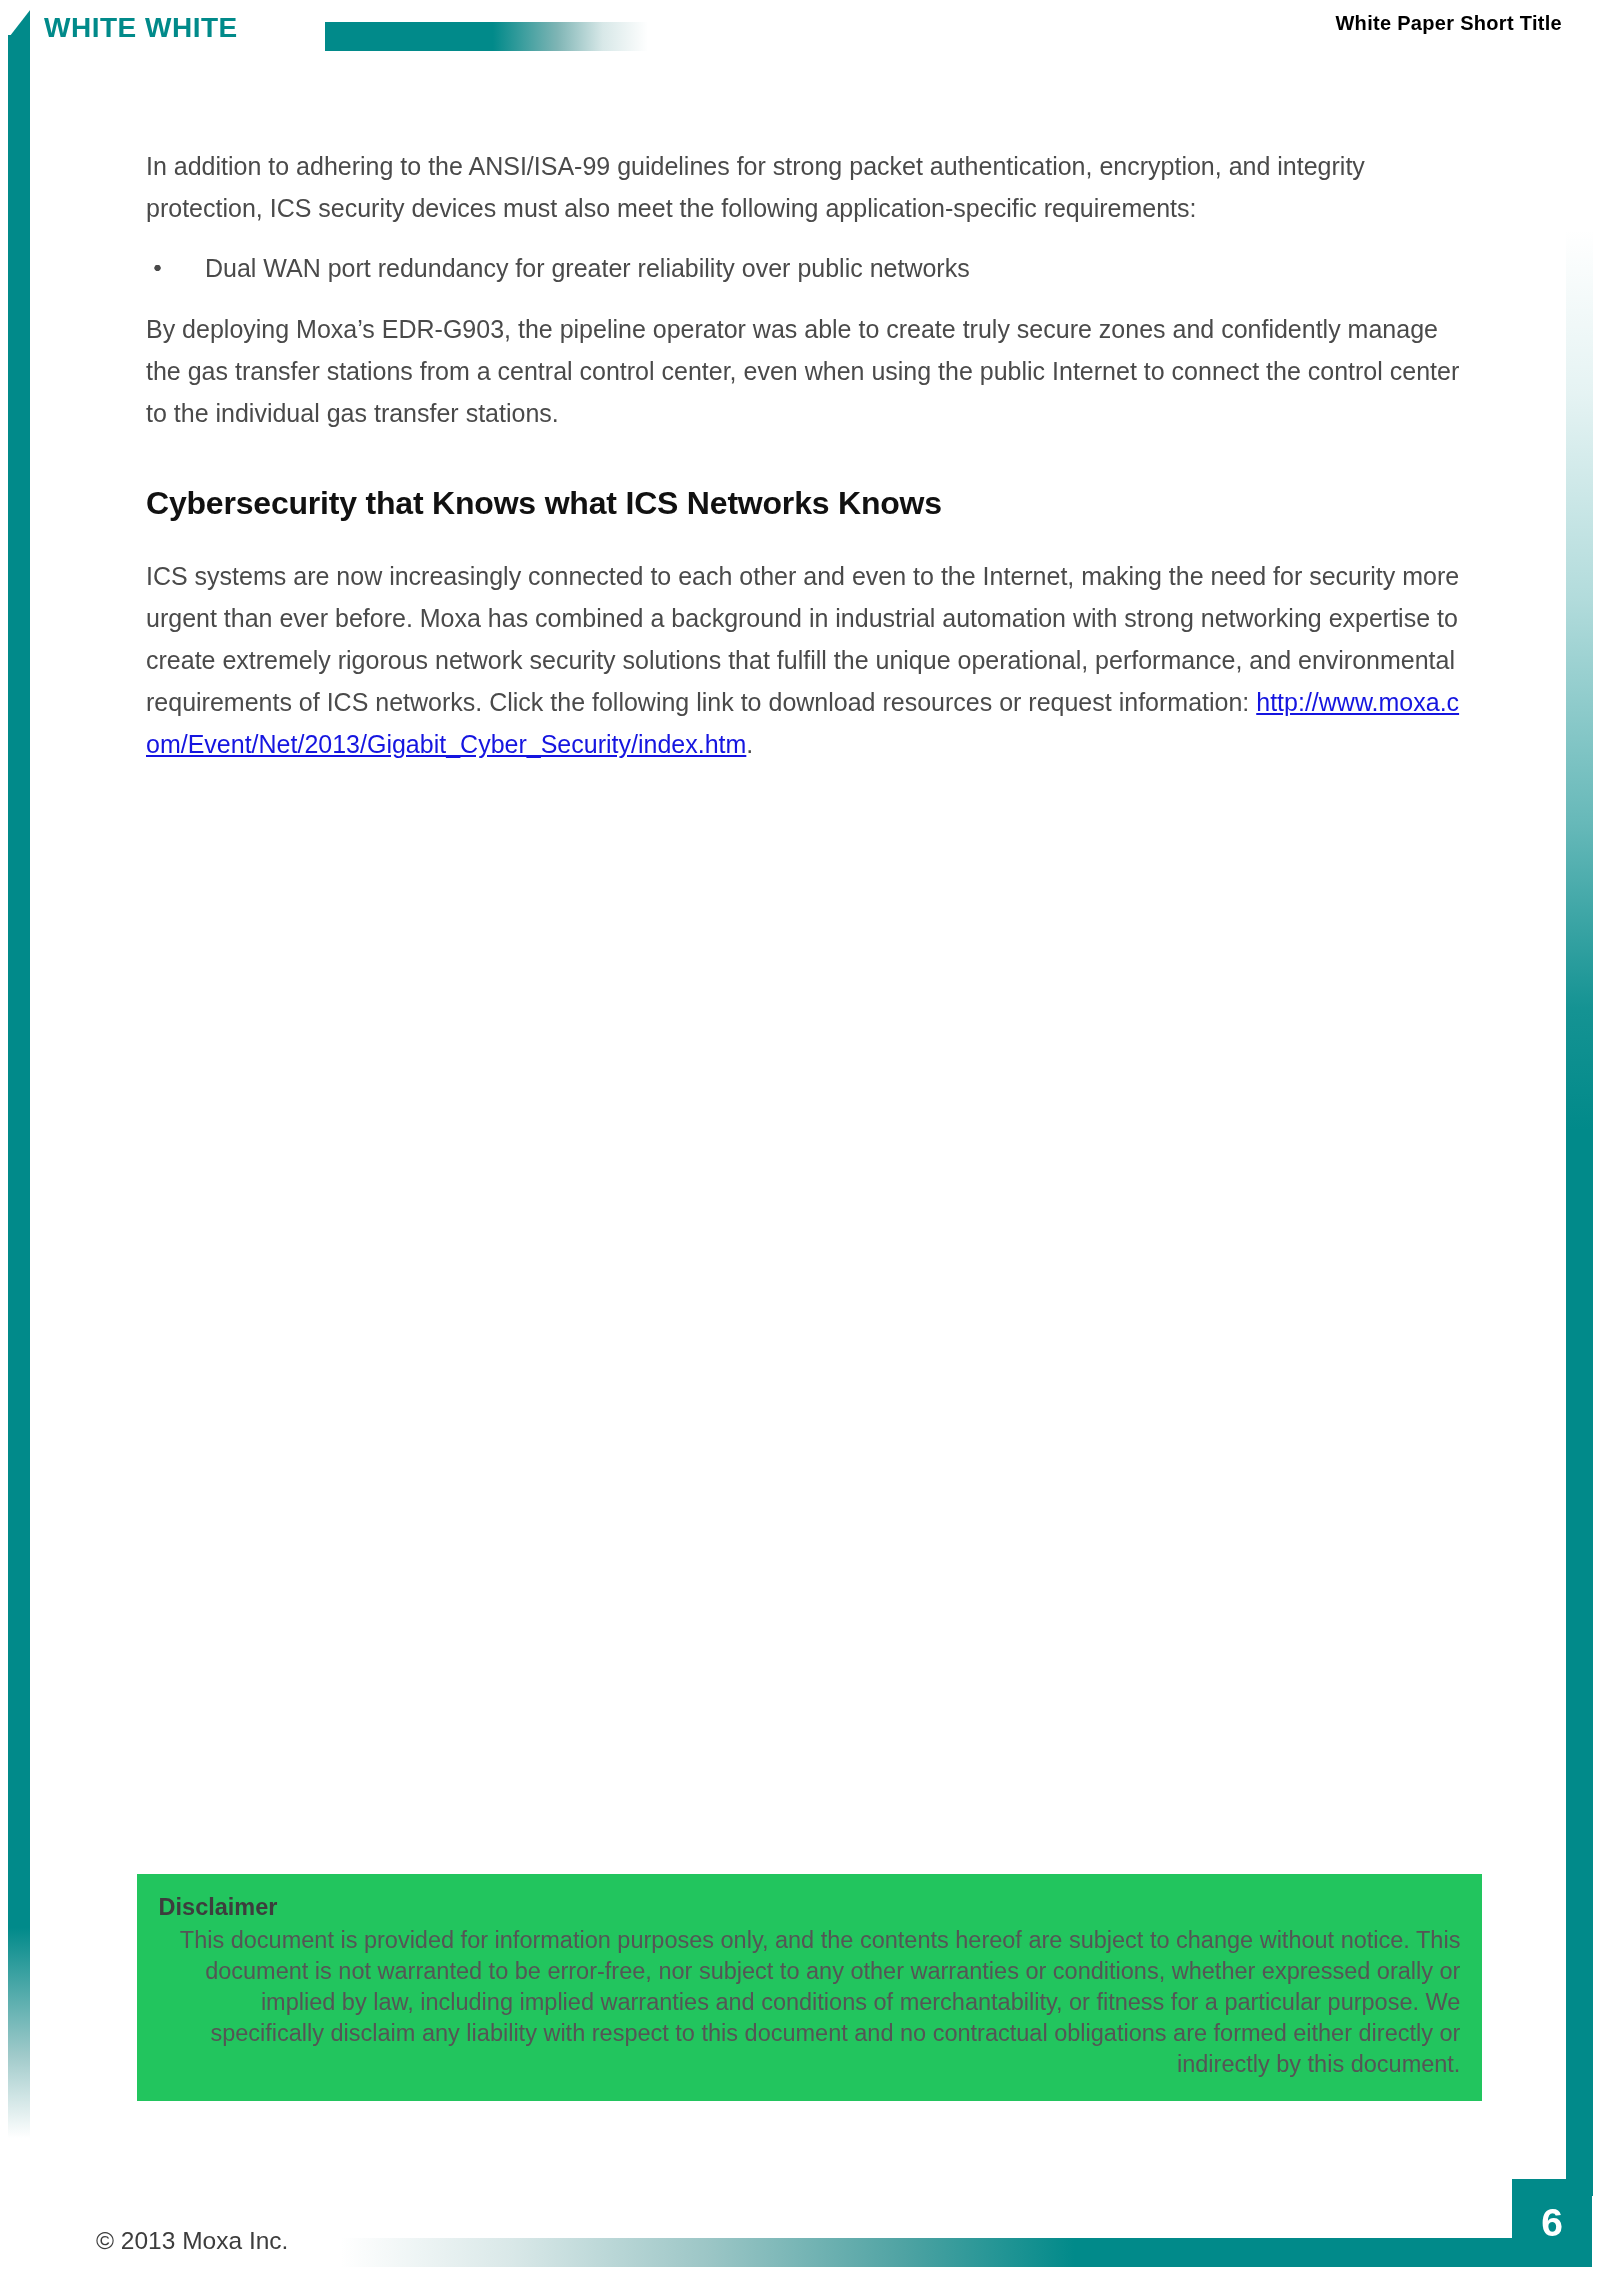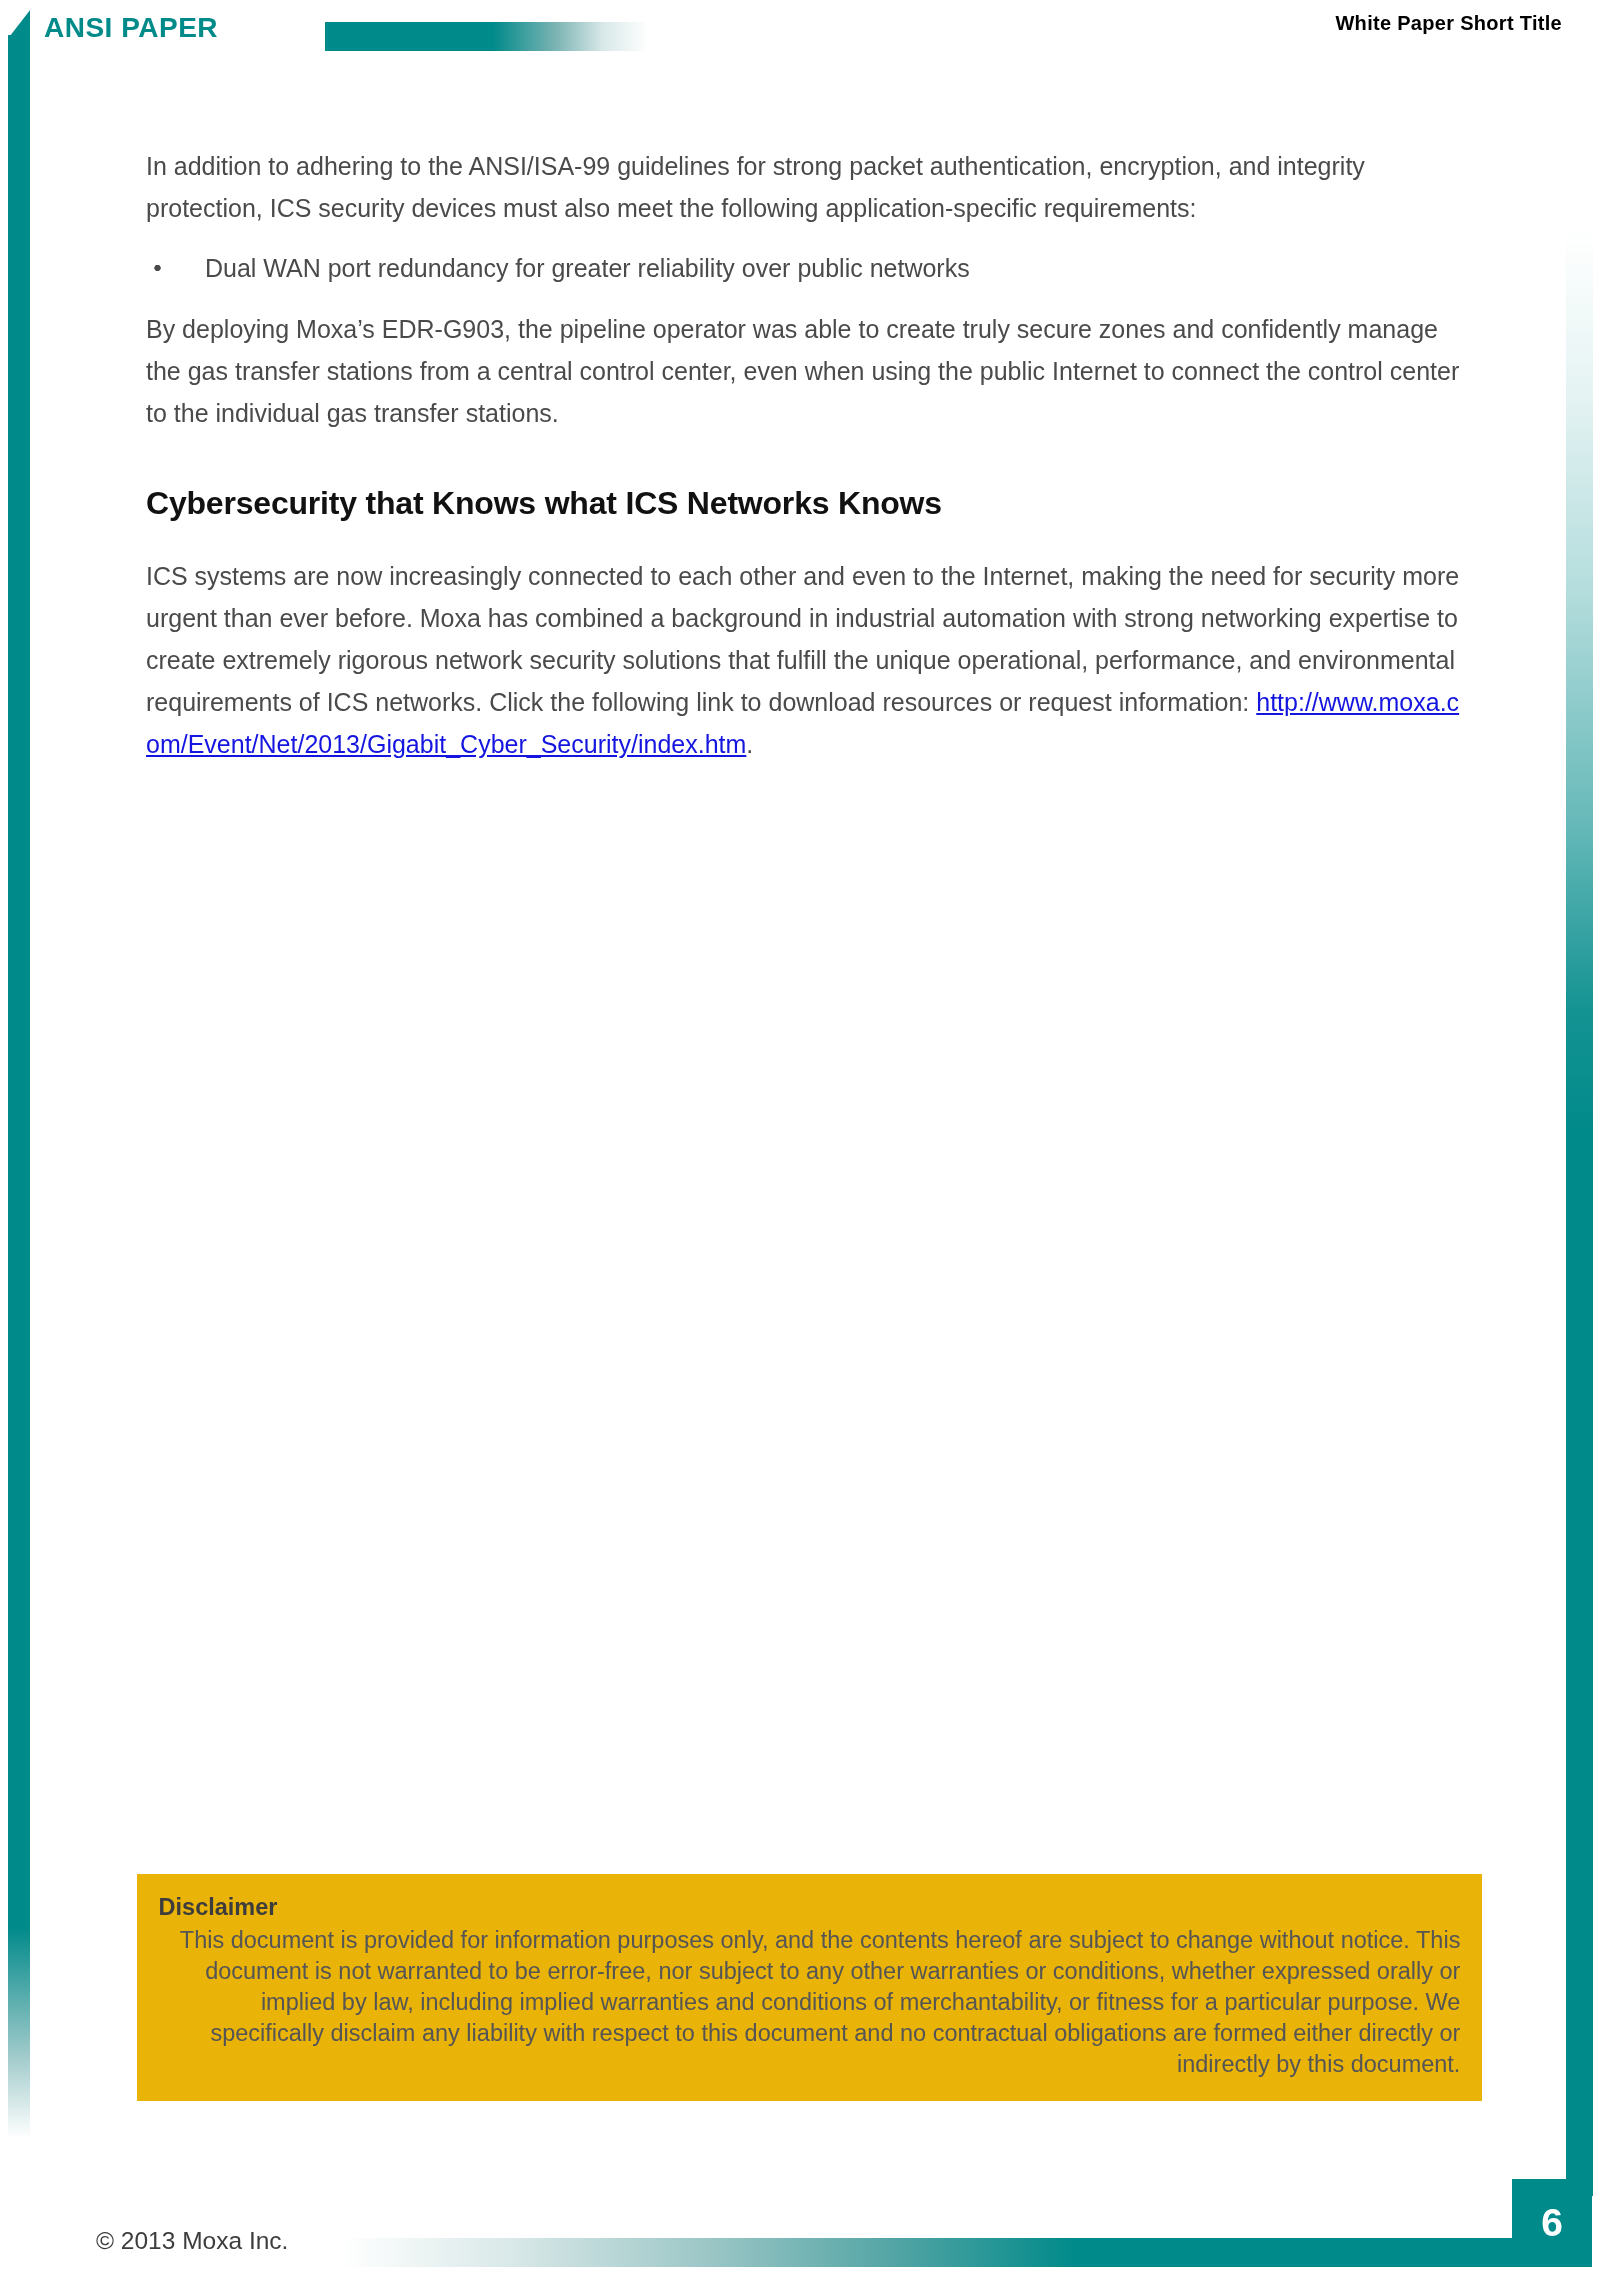--- a/index.html
+++ b/index.html
@@ -146,21 +146,21 @@
     text-decoration: underline;
     word-break: break-all;
   }
 
   
   .disclaimer {
     position: absolute;
     left: 137px;
     top: 1874px;
     width: 1345px;
-    background: #eab308;
+    background: #22c55e;
     padding: 17.6px 21.6px 21.6px 21.6px;
     box-sizing: border-box;
   }
   .disclaimer-title {
     font-size: 23.5px;
     font-weight: bold;
     color: #3d3d3d;
     line-height: 31px;
     margin-bottom: 2px;
     font-family: "Liberation Sans", sans-serif;
@@ -218,21 +218,21 @@
 <body>
 
 <div class="page">
 
   <div class="left-bar-cap"></div>
   <div class="left-bar"></div>
 
   <div class="right-bar"></div>
 
   <div class="header">
-    <div class="header-kicker">ANSI PAPER</div>
+    <div class="header-kicker">WHITE WHITE</div>
     <div class="header-bar"></div>
     <div class="header-title">White Paper Short Title</div>
   </div>
 
   <div class="content">
 
     <p class="para">In addition to adhering to the ANSI/ISA-99 guidelines for strong packet authentication, encryption, and integrity protection, ICS security devices must also meet the following application-specific requirements:</p>
 
     <ul class="bullets">
       <li>

